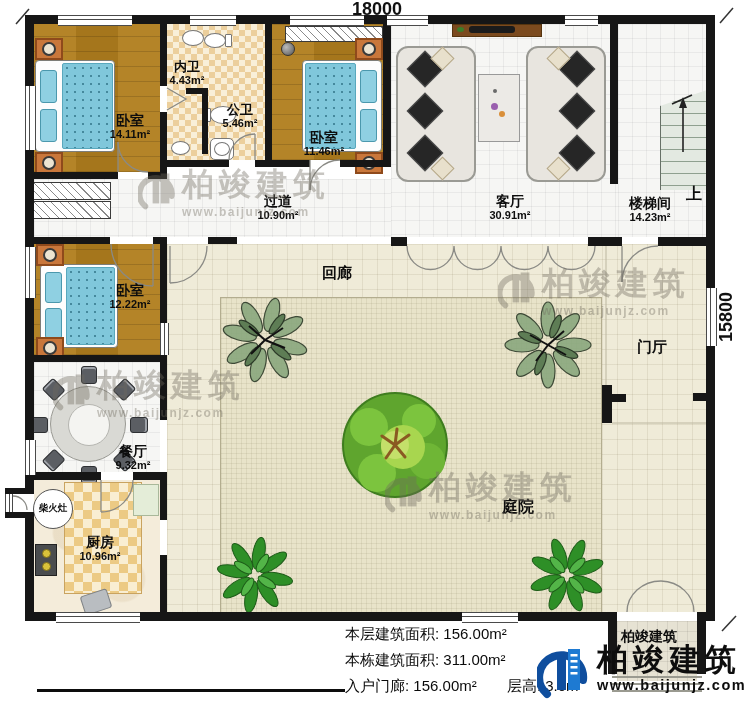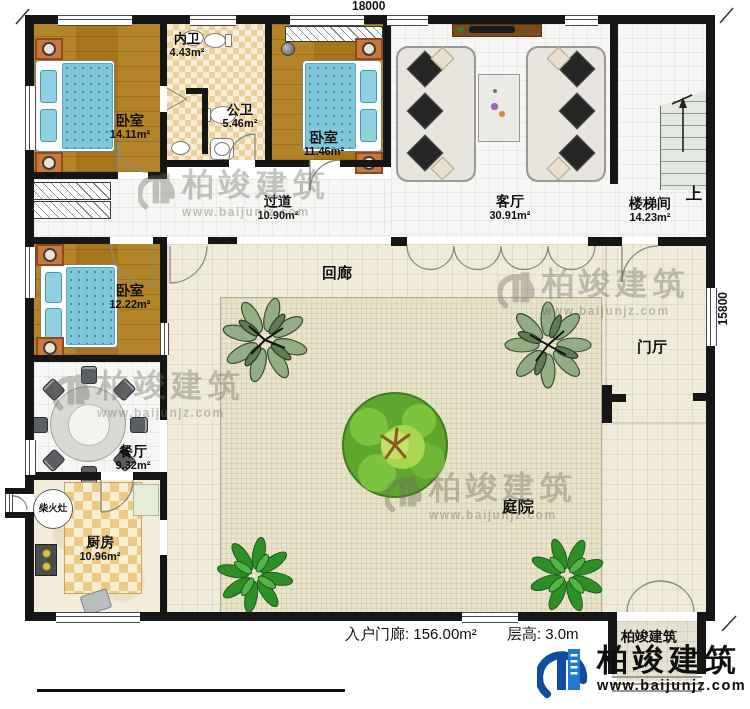--- a/index.html
+++ b/index.html
@@ -61,21 +61,21 @@
   .cpillow{position:absolute;width:15px;height:15px;background:#e8e0cc;border:1px solid #b5a88a;transform:rotate(45deg);}
   .fix{position:absolute;background:#fff;border:1px solid #777;border-radius:50%;z-index:16;}
   .fixsq{position:absolute;background:#fff;border:1px solid #777;border-radius:5px;z-index:16;}
   .chair{position:absolute;width:14px;height:16px;background:#5b5e63;border:1px solid #2e3033;border-radius:3px;
         box-shadow:inset 0 2px 0 #9ea2a8;}
   
   .rlabel{position:absolute;z-index:35;text-align:center;font-weight:700;color:#0d0d0d;line-height:1.1;white-space:nowrap;}
   .rlabel .nm{font-size:14px;display:block;}
   .rlabel .ar{font-size:11px;display:block;}
   .biglabel{position:absolute;z-index:35;font-weight:700;font-size:15px;color:#0d0d0d;white-space:nowrap;}
-  .dim{position:absolute;z-index:35;font-weight:700;font-size:12px;color:#111;}
+  .dim{position:absolute;z-index:35;font-weight:700;font-size:18px;color:#111;}
   
   .wm{position:absolute;z-index:40;display:flex;align-items:center;gap:6px;opacity:.38;pointer-events:none;}
   .wm-name{font-size:32px;font-weight:800;letter-spacing:5px;color:#6f6a5e;}
   .wm-url{font-size:12px;font-weight:700;letter-spacing:1.5px;color:#6f6a5e;margin-top:-2px;}
   .titleblock{position:absolute;z-index:45;}
   .title-cn{font-size:45px;font-weight:900;letter-spacing:2px;display:inline-block;}
   .title-scale{font-size:41px;font-weight:700;margin-left:18px;display:inline-block;}
   .stats{position:absolute;z-index:45;font-size:15px;line-height:26px;color:#0a0a0a;}
   .logo{position:absolute;z-index:46;display:flex;align-items:flex-start;gap:8px;}
   .logo-name{font-size:31px;font-weight:900;letter-spacing:5px;color:#0d0d0d;line-height:1.05;}
@@ -407,21 +407,21 @@
     </g>
   </svg>
 
   <div class="dim" style="left:352px;top:-1px;">18000</div>
   <div class="dim" style="left:716px;top:292px;writing-mode:vertical-rl;transform:rotate(180deg);">15800</div>
 
   <div class="rlabel" style="left:92px;top:113px;width:76px;">
     <span class="nm">卧室</span>
     <span class="ar">14.11m²</span>
   </div>
-  <div class="rlabel" style="left:164px;top:32px;width:46px;">
+  <div class="rlabel" style="left:164px;top:60px;width:46px;">
     <span class="nm" style="font-size:13px;">内卫</span>
     <span class="ar">4.43m²</span>
   </div>
   <div class="rlabel" style="left:217px;top:103px;width:46px;">
     <span class="nm" style="font-size:13px;">公卫</span>
     <span class="ar">5.46m²</span>
   </div>
   <div class="rlabel" style="left:286px;top:130px;width:76px;">
     <span class="nm">卧室</span>
     <span class="ar">11.46m²</span>
@@ -498,20 +498,26 @@
     </svg>
     <div>
         <div class="wm-name">柏竣建筑</div>
          <div class="wm-url">www.baijunjz.com</div>
       </div>
   </div>
 
   <div style="position:absolute;left:37px;top:689px;width:308px;height:3px;background:#0d0d0d;z-index:45;"></div>
 
   <div class="stats" style="left:345px;top:621px;">
+    <div>
+      <span>本层建筑面积:</span> <span>156.00m²</span>
+    </div>
+    <div>
+      <span>本栋建筑面积:</span> <span>311.00m²</span>
+    </div>
     <div>
       <span>入户门廊:</span> <span>156.00m²</span>
       <span style="margin-left:26px;">层高:</span> <span>3.0m</span>
     </div>
   </div>
 
   <div class="logo" style="left:537px;top:644px;">
     <svg width="52" height="58" viewBox="0 0 52 58">
       <path d="M10 50 A22 22 0 1 1 46 36" fill="none" stroke="#0f4e9e" stroke-width="8" stroke-linecap="round"></path>
       <rect x="20" y="12" width="9" height="34" fill="#0f4e9e"></rect>

